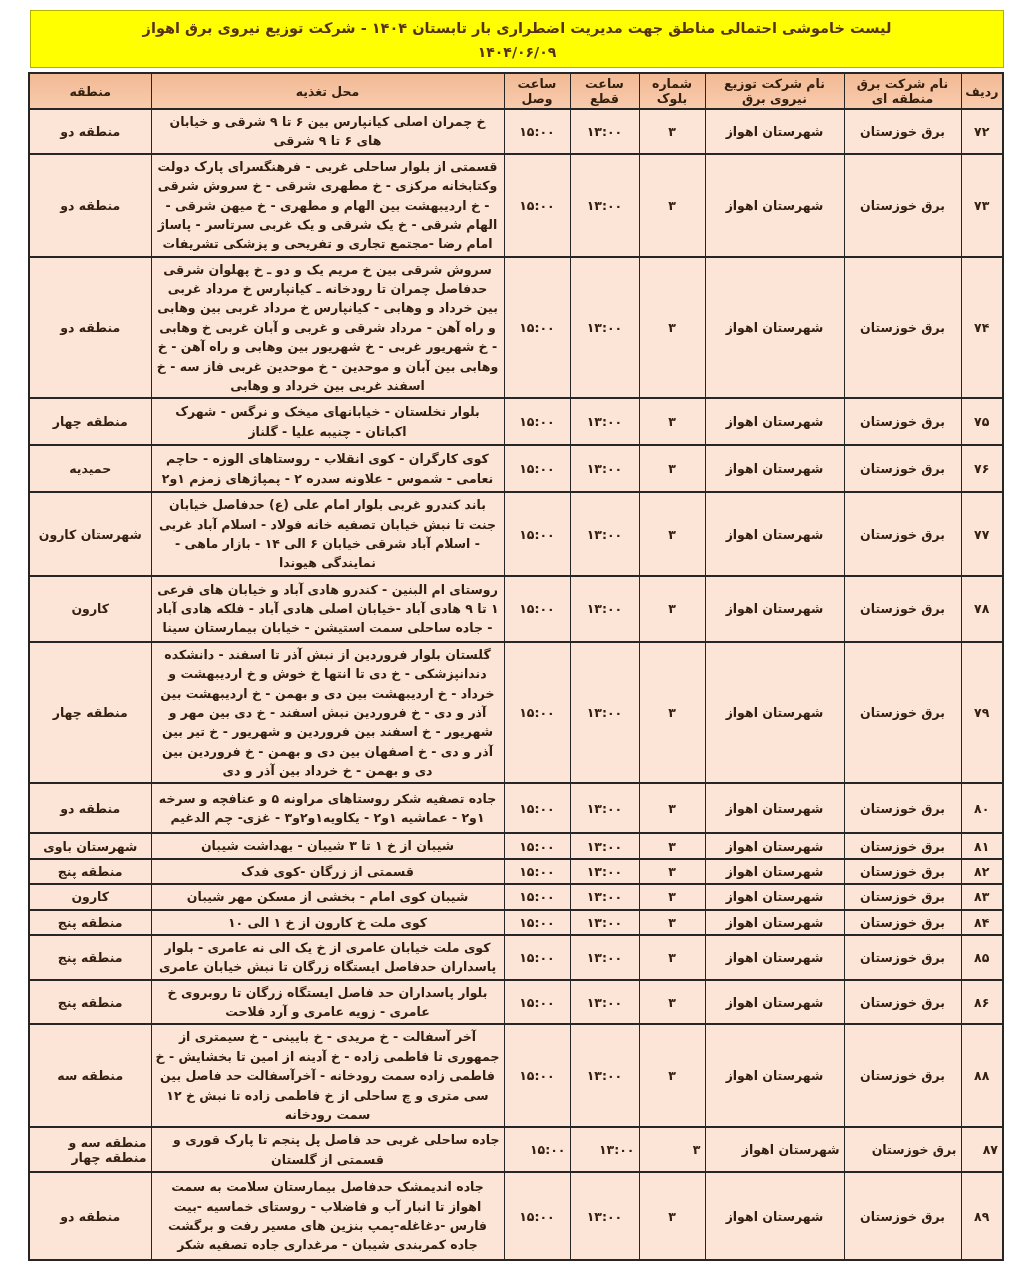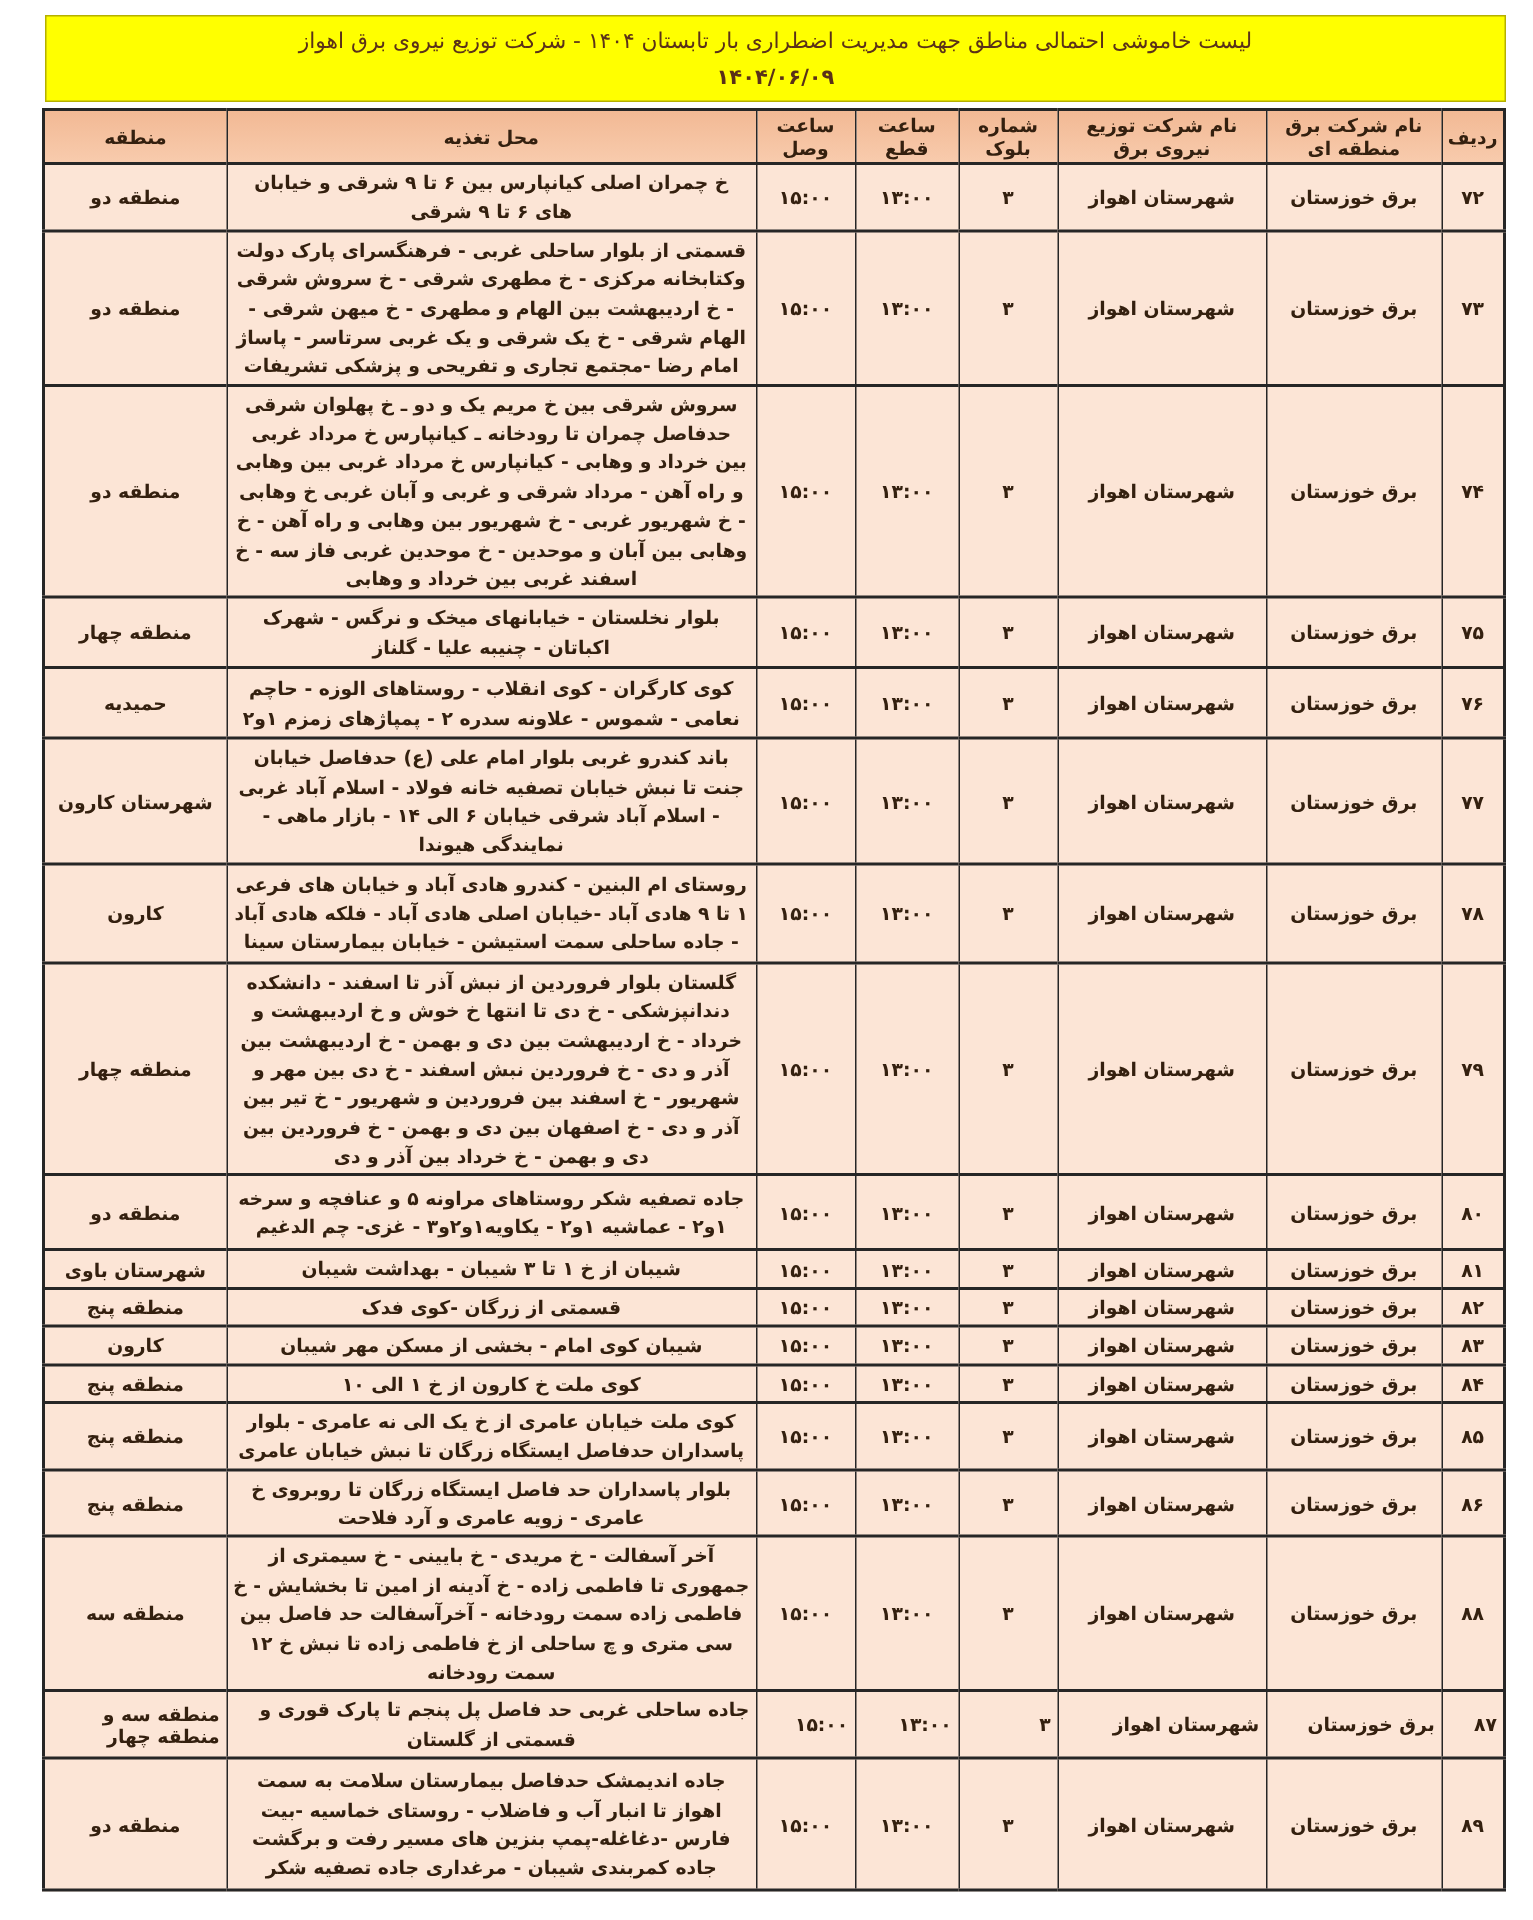--- a/index.html
+++ b/index.html
@@ -24,21 +24,21 @@
     background:var(--title-bg);
     border:1px solid #b5b000;
     width:974px;
     min-height:58px;
     display:flex;flex-direction:column;justify-content:center;align-items:center;
     gap:4px;
     padding:6px 10px;
   }
   .title-line{
     color:var(--title-text);
-    font-weight:normal;
+    font-weight:bold;
     font-size:14.5px;
     text-align:right;
     line-height:1.5;
   }
   .title-date{
     color:var(--title-text);
     font-weight:bold;
     font-size:14px;
     direction:ltr;
   }

